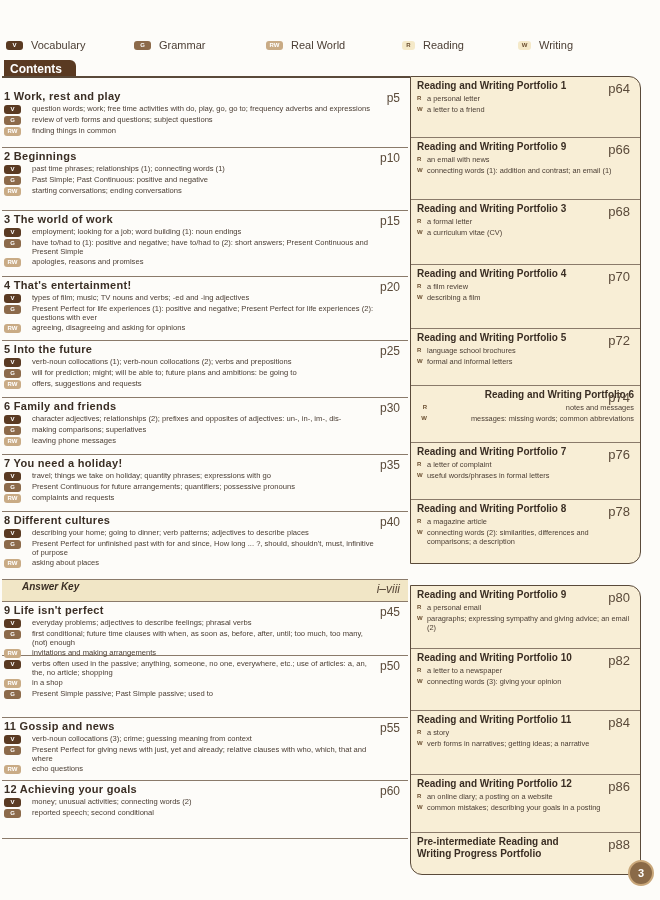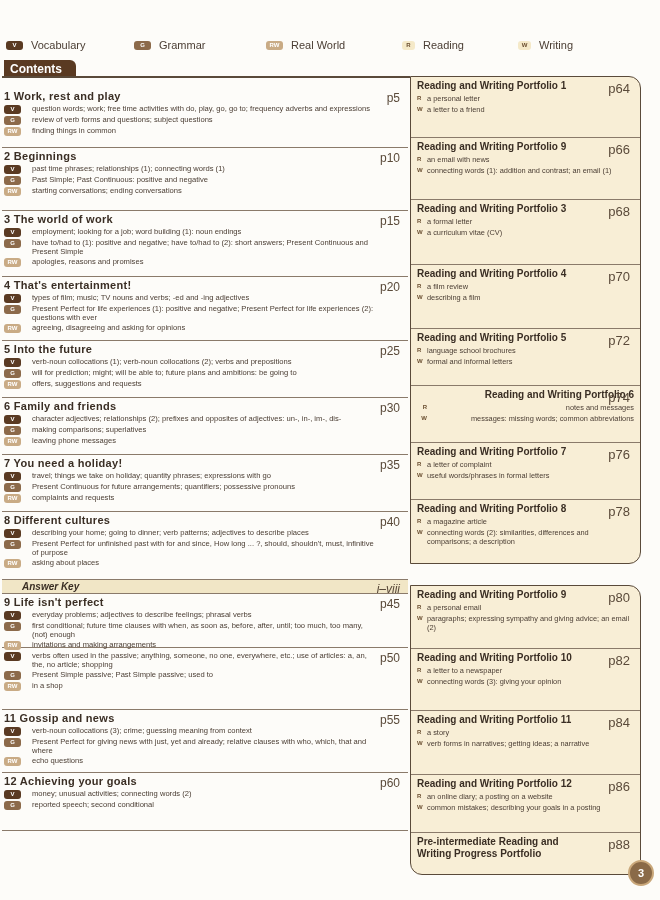--- a/index.html
+++ b/index.html
@@ -19,21 +19,21 @@
     .left-col { position: absolute; top: 88px; left: 2px; width: 406px; }
     .rule-top { position: absolute; top: 76px; left: 2px; width: 408px; height: 1.5px; background: #5a4a3a; }
 
     .unit { border-bottom: 1px solid #8a7a6a; padding: 2px 0 2px 2px; position: relative; }
     .unit-title { font-size: 11px; font-weight: bold; color: #3a2e24; letter-spacing: 0.3px; height: 13px; line-height: 13px; }
     .unit-page { position: absolute; right: 8px; top: 3px; font-size: 12px; color: #5a4a3a; }
     .line { display: flex; align-items: flex-start; font-size: 7.6px; line-height: 9px; color: #4a3d33; margin-top: 1px; }
     .line .badge { flex: 0 0 17px; margin: 1px 11px 0 0; }
     .line .txt { flex: 1; padding-right: 30px; }
 
-    .answer-key { background: #f1e6c6; border-bottom: 1px solid #8a7a6a; height: 14px; font-size: 10px; font-weight: bold; font-style: italic; padding: 1px 0 0 20px; position: relative; }
+    .answer-key { background: #f1e6c6; border-bottom: 1px solid #8a7a6a; height: 22px; font-size: 10px; font-weight: bold; font-style: italic; padding: 1px 0 0 20px; position: relative; }
     .answer-key .unit-page { top: 2px; font-style: italic; font-weight: normal; }
 
     .right-box { position: absolute; left: 410px; width: 231px; background: #f8eed6; border: 1.5px solid #5a4a3a; border-left-width: 1px; }
     .rb1 { top: 76px; height: 488px; border-radius: 0 12px 12px 0; }
     .rb2 { top: 585px; height: 290px; border-radius: 0 12px 12px 12px; }
     .port { position: relative; border-bottom: 1px solid #8a7a6a; padding: 3px 6px 0 6px; }
     .port:last-child { border-bottom: none; }
     .port-title { font-size: 10px; font-weight: bold; color: #3a2e24; line-height: 12px; }
     .port-page { position: absolute; right: 10px; top: 4px; font-size: 13px; color: #5a4a3a; }
     .pline { display: flex; font-size: 7.4px; line-height: 9px; color: #4a3d33; margin-top: 2px; }
@@ -217,26 +217,26 @@
         <span class="txt">invitations and making arrangements</span>
       </div>
     </div>
     <div class="unit" style="height: 62px;">
     <div class="unit-page">p50</div>
       <div class="line">
         <span class="badge v">V</span>
         <span class="txt">verbs often used in the passive; anything, someone, no one, everywhere, etc.; use of articles: a, an, the, no article; shopping</span>
       </div>
       <div class="line">
+        <span class="badge rw">RW</span>
+        <span class="txt">in a shop</span>
+      </div>
+      <div class="line">
         <span class="badge g">G</span>
         <span class="txt">Present Simple passive; Past Simple passive; used to</span>
-      </div>
-      <div class="line">
-        <span class="badge rw">RW</span>
-        <span class="txt">in a shop</span>
       </div>
     </div>
     <div class="unit" style="height: 63px;">
       <div class="unit-title">11  Gossip and news</div>
     <div class="unit-page">p55</div>
       <div class="line">
         <span class="badge v">V</span>
         <span class="txt">verb-noun collocations (3); crime; guessing meaning from context</span>
       </div>
       <div class="line">

